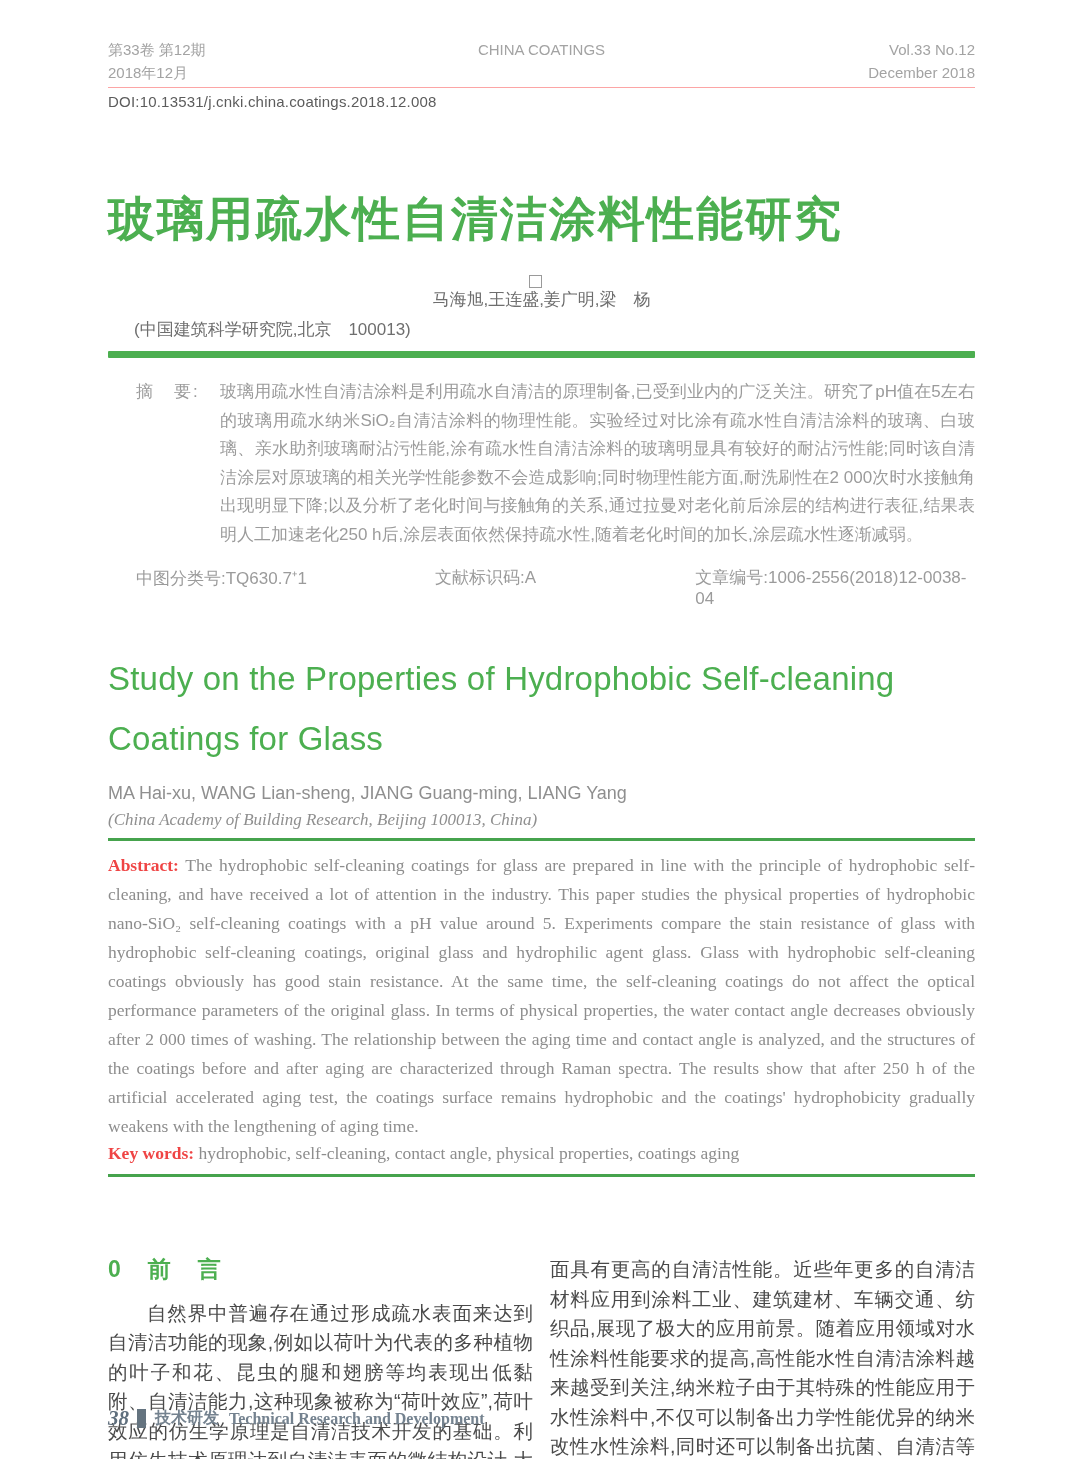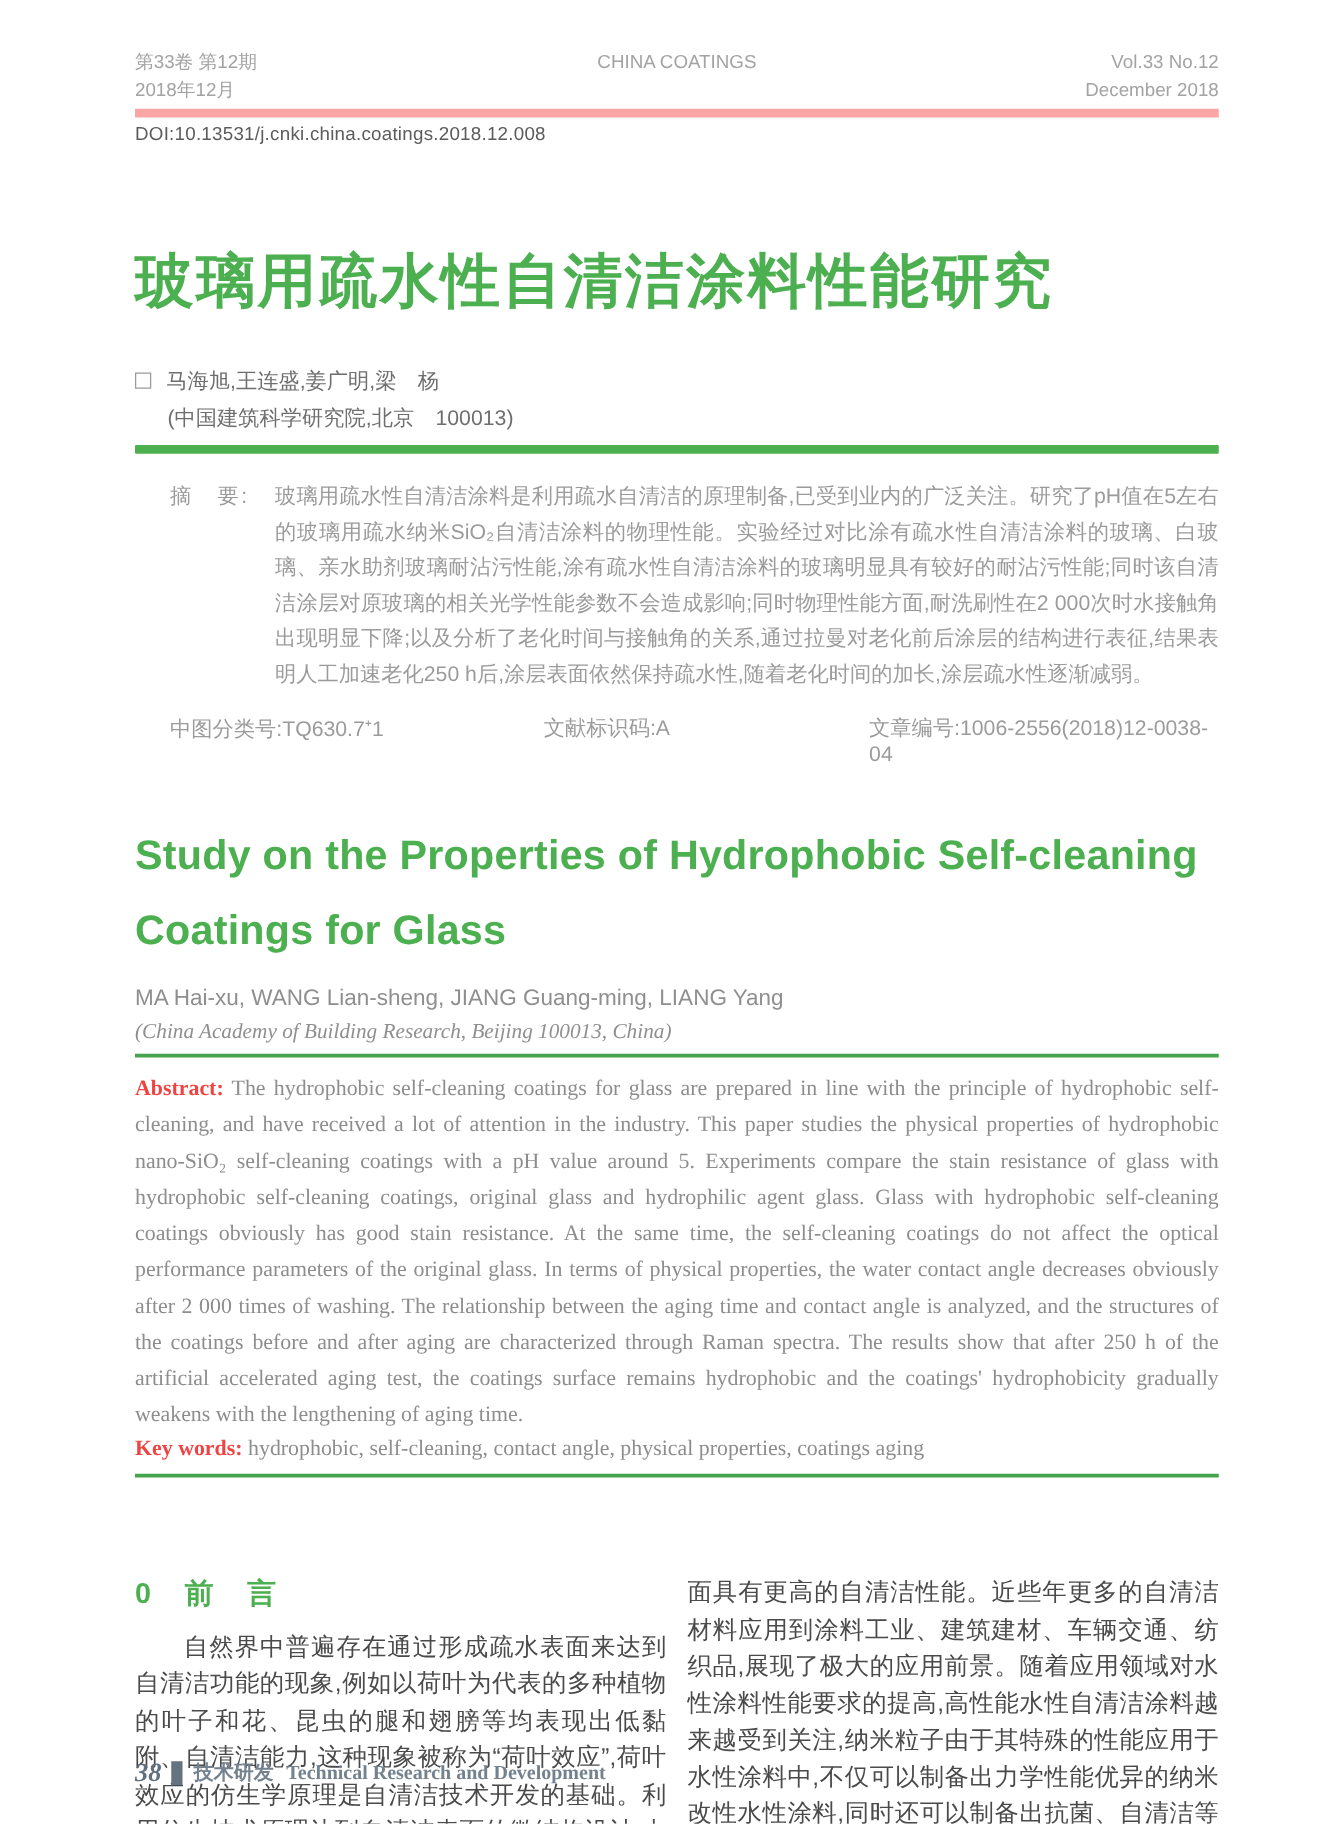--- a/index.html
+++ b/index.html
@@ -12,36 +12,36 @@
     overflow: hidden;
   }
   .page {
     width: 1075px; height: 1459px;
     padding: 38px 100px 24px 108px;
   }
   
   .jheader {
     display: flex; justify-content: space-between; align-items: flex-start;
     color: #a3a3a3; font-size: 15px; line-height: 23px;
-    border-bottom: 7px solid #fca5a5;
+    border-bottom: 1px solid #fca5a5;
     padding-bottom: 3px;
   }
   .jheader .col-left { text-align: left; width: 220px; }
   .jheader .col-center { text-align: center; flex: 1; }
   .jheader .col-right { text-align: right; width: 220px; }
   .doi-line { font-size: 15px; color: #5c5c5c; margin-top: 5px; letter-spacing: .2px; }
   
   .title-cn {
     margin-top: 78px;
     font-size: 47px; font-weight: 900;
     color: #4caf50;
     letter-spacing: 2px;
     font-family: "Liberation Sans", sans-serif;
   }
-  .authors-cn { margin-top: 36px; font-size: 17px; color: #6e6e6e; display: flex; align-items: center; }
+  .authors-cn { margin-top: 24px; font-size: 17px; color: #6e6e6e; display: flex; align-items: center; flex-direction: column; }
   .author-box { display: inline-block; width: 13px; height: 13px; border: 1px solid #9a9a9a; margin-right: 12px; }
   .affil-cn { margin-top: 7px; font-size: 17px; color: #6e6e6e; padding-left: 26px; }
   .green-bar { margin-top: 10px; height: 7px; background: #4caf50; border-radius: 1px; }
   
   .abstract-cn {
     margin-top: 20px; margin-left: 28px;
     position: relative; padding-left: 84px;
     font-size: 17px; line-height: 28.5px;
     color: #9b9b9b; text-align: justify;
   }
@@ -49,21 +49,21 @@
   .keywords-cn { margin-top: 9px; margin-left: 28px; font-size: 17px; color: #9b9b9b; }
   .class-row {
     margin-top: 17px; margin-left: 28px;
     display: flex; font-size: 17px; color: #9b9b9b;
   }
   .class-row .clc { width: 310px; }
   .class-row .doc-code { width: 270px; }
   
   .title-en {
     margin-top: 40px;
-    font-size: 33px; font-weight: bold; color: #4caf50;
+    font-size: 33px; font-weight: normal; color: #4caf50;
     line-height: 60px; letter-spacing: .2px;
   }
   .authors-en { margin-top: 14px; font-size: 18px; color: #8f8f8f; }
   .affil-en { margin-top: 6px; font-size: 17px; color: #8f8f8f; font-style: italic; font-family: "Liberation Serif", serif; }
   .thin-green-line { margin-top: 8px; height: 3px; background: #46a34d; }
   
   .abstract-en {
     margin-top: 10px;
     font-family: "Liberation Serif", serif;
     font-size: 17.5px; line-height: 29px;

